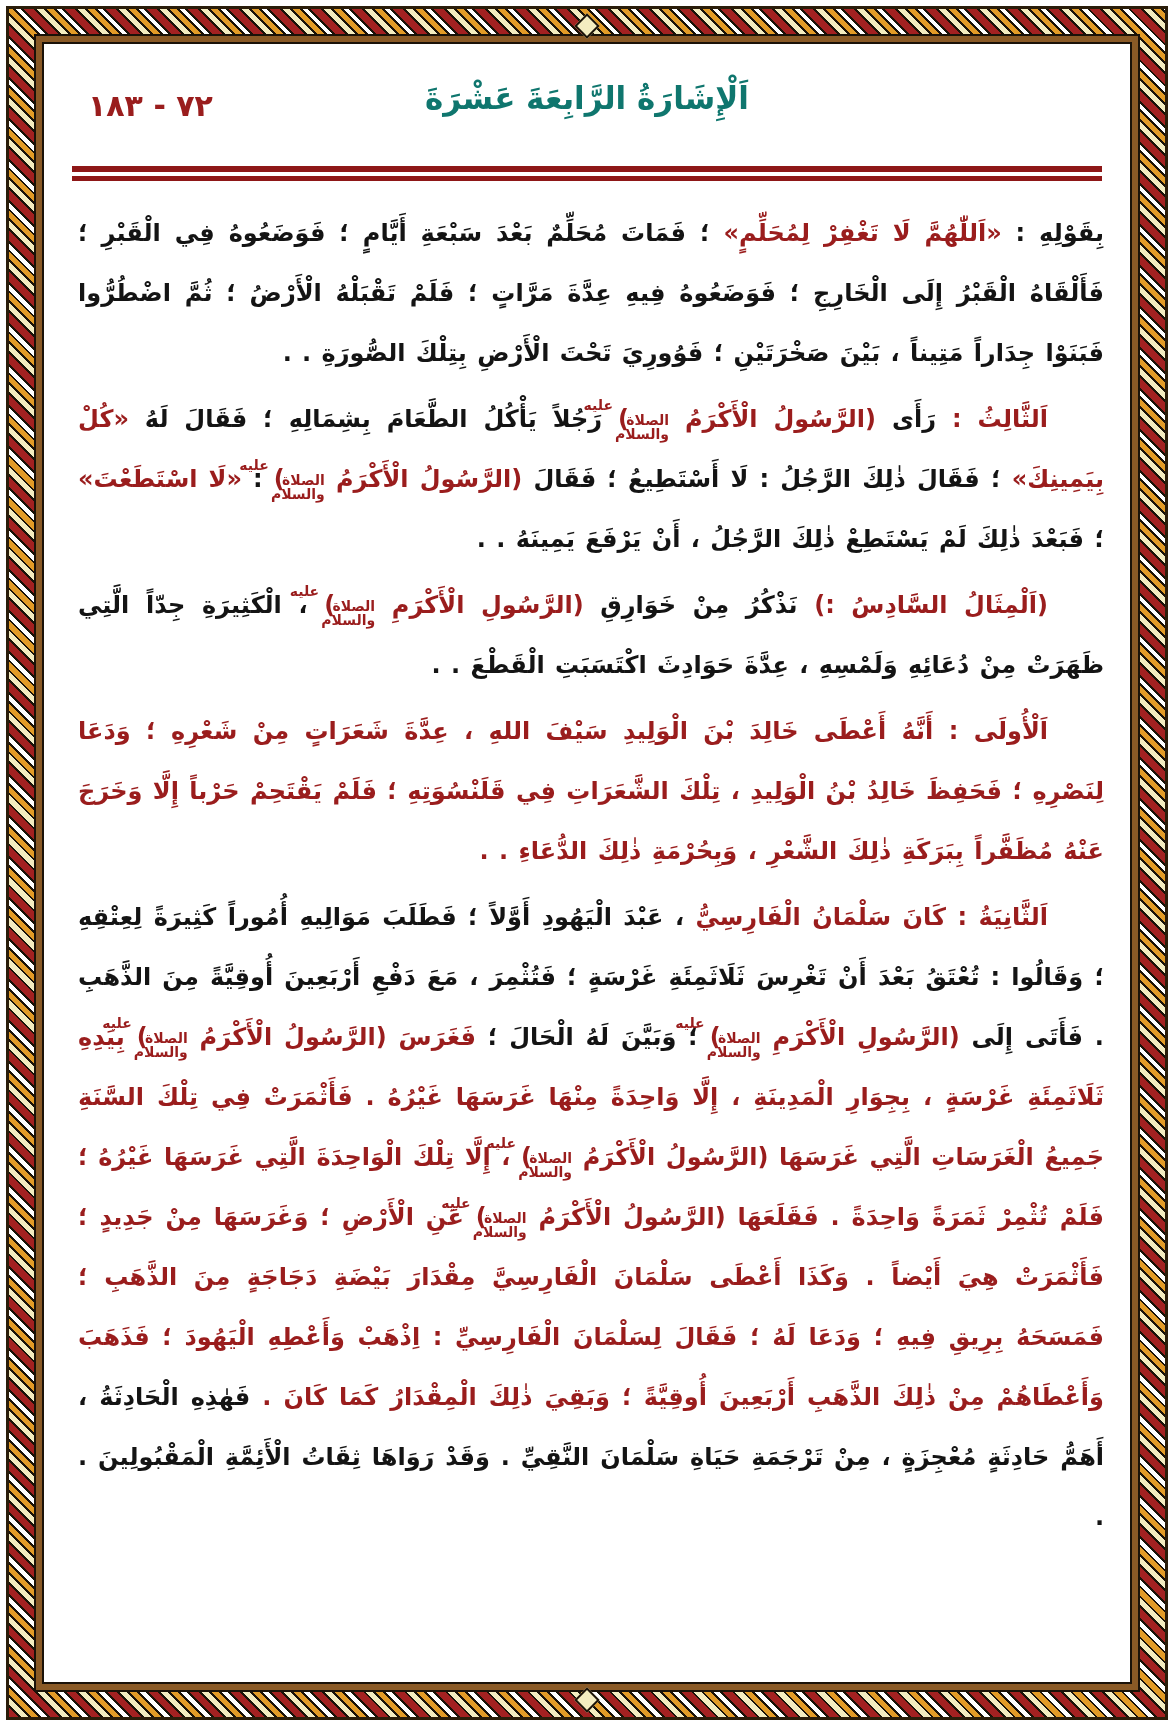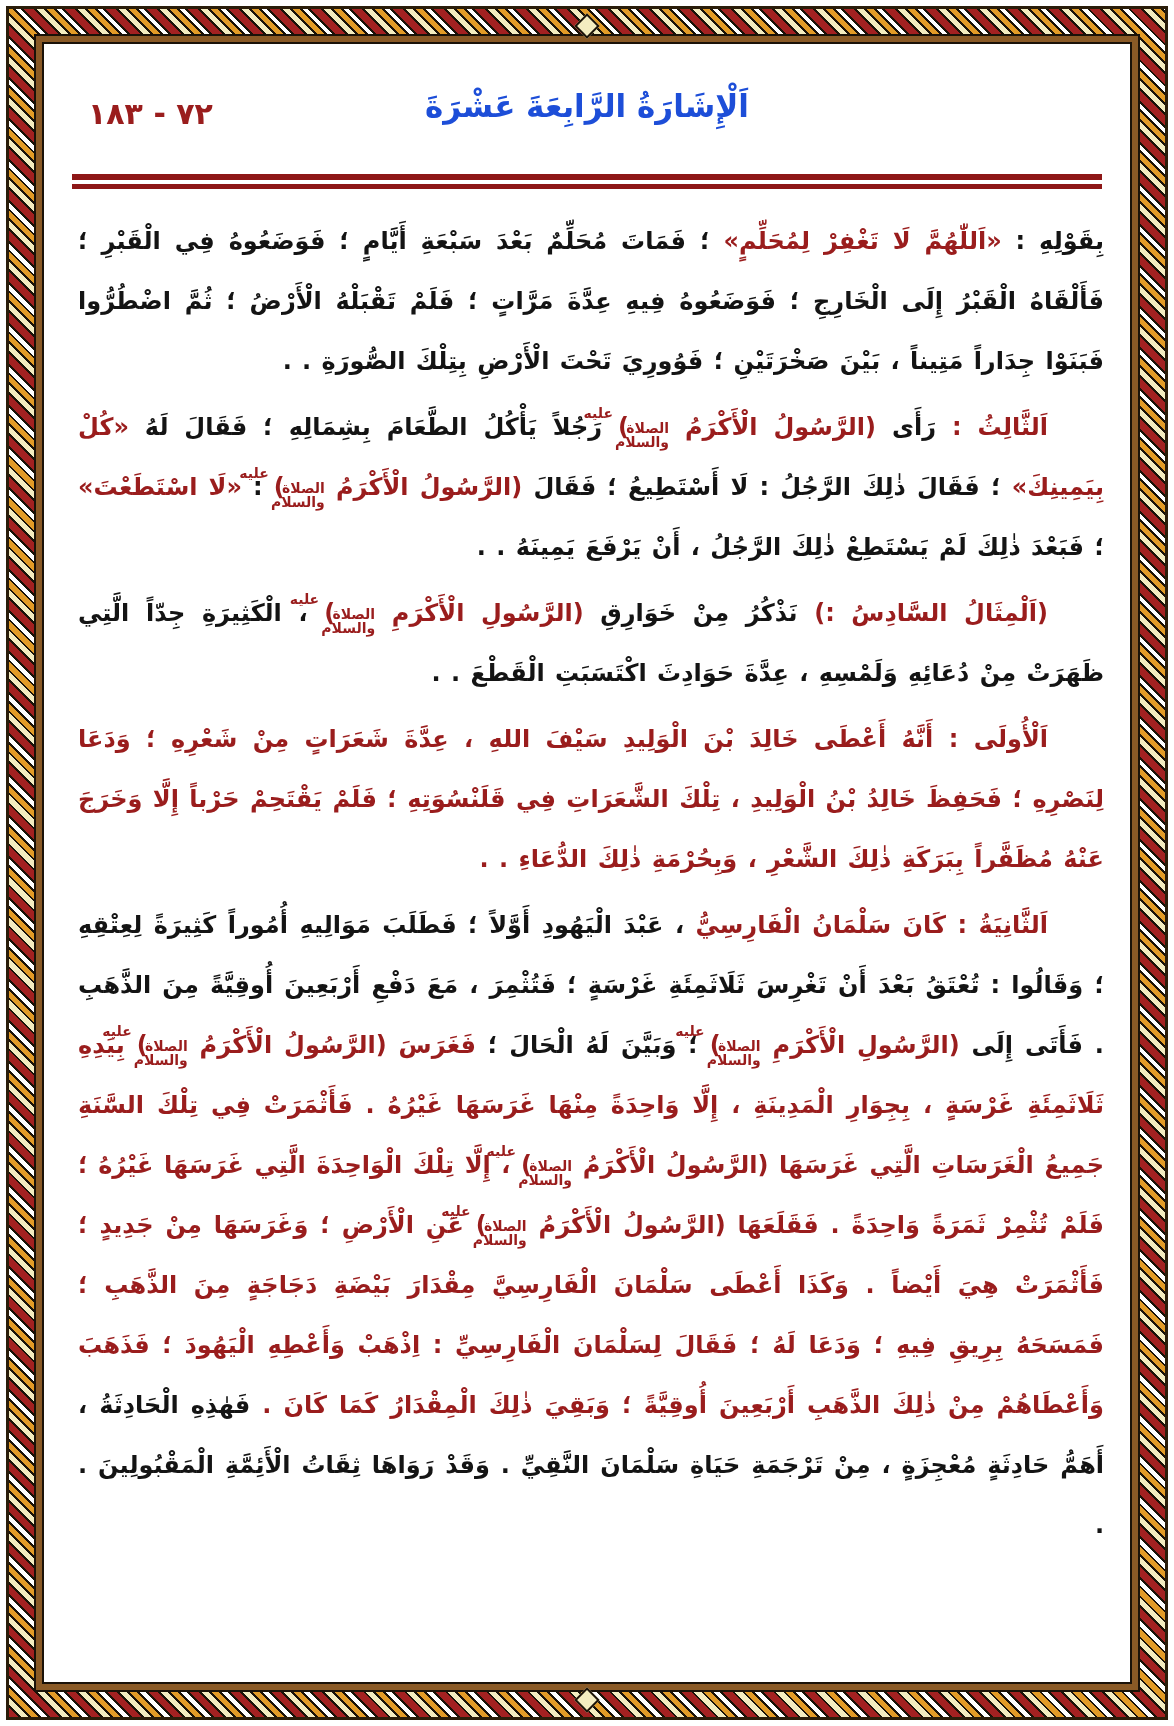--- a/index.html
+++ b/index.html
@@ -44,22 +44,22 @@
   .orn-bottom { bottom: 8px; }
 
   
   header { position: relative; height: 86px; }
   .pageno {
     position: absolute; right: auto; left: 18px; top: 18px;
     color: #9a1d1d; font-weight: bold; font-size: 30px; direction: rtl;
     letter-spacing: 2px;
   }
   .title {
-    margin: 8px; text-align: center; padding-top: 10px;
-    color: #1d4ed8; font-weight: bold; font-size: 31px;
+    margin: 0; text-align: center; padding-top: 10px;
+    color: #0f766e; font-weight: bold; font-size: 31px;
   }
   .rule { margin: 10px 2px 22px 2px; }
   .rule-a { height: 6px; background: #8e1717; }
   .rule-b { height: 5px; background: #8e1717; margin-top: 4px; }
 
   
   .text-body {
     font-size: 24px; font-weight: bold; line-height: 2.5;
     text-align: justify; color: #141414; word-spacing: 2px;
   }

